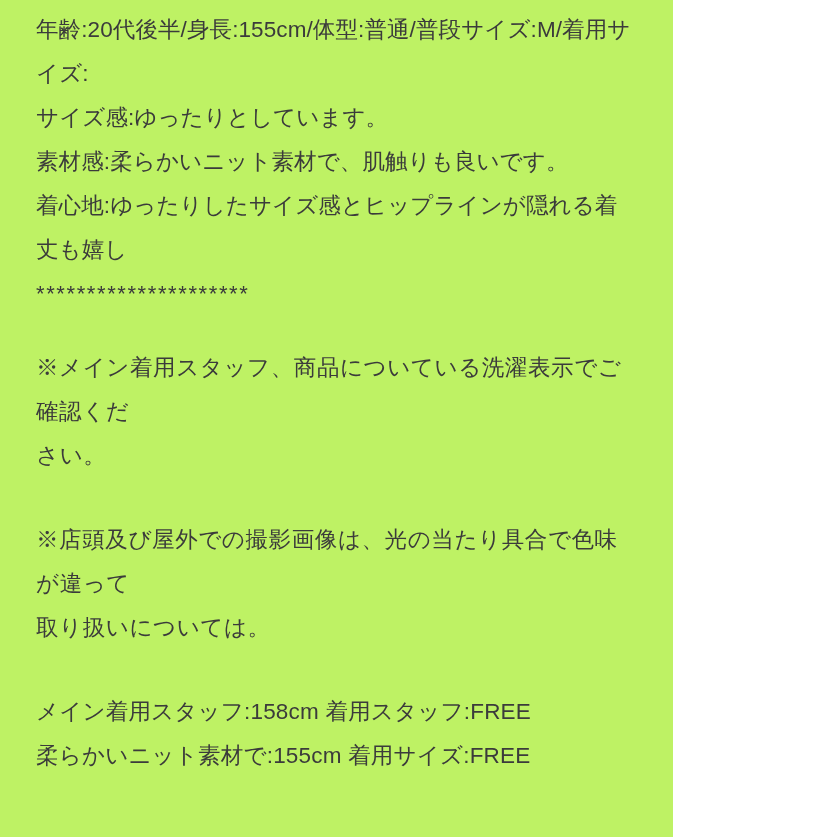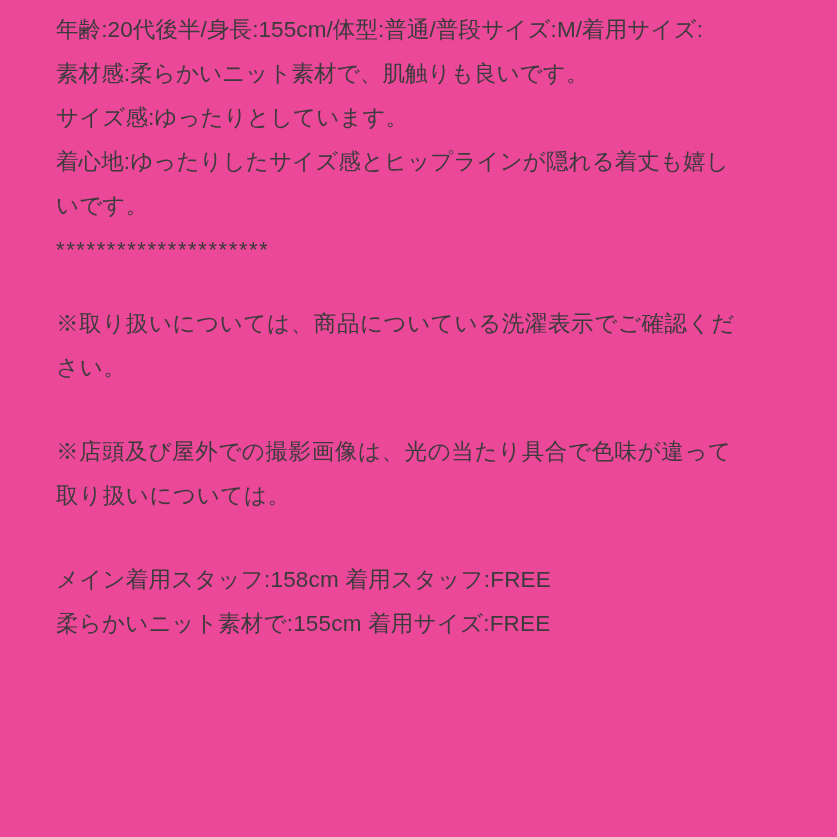--- a/index.html
+++ b/index.html
@@ -8,25 +8,25 @@
   }
   body {
     width: 837px;
     height: 837px;
     background: #ffffff;
     font-family: "Liberation Sans", sans-serif;
     color: #3a3a3a;
     overflow: hidden;
   }
   .page {
-    width: 837px;
+    width: 673px;
     height: 837px;
     box-sizing: border-box;
-    padding: 0 56px;
-    background: #ec4899;
+    padding: 0 36px;
+    background: #bef264;
   }
   .block {
     margin: 0;
   }
   .line {
     font-size: 22.5px;
     line-height: 44px;
     letter-spacing: 0.2px;
     color: #3b3b3b;
     white-space: pre-wrap;
@@ -54,32 +54,31 @@
 </style>
 </head>
 <body>
 
 <div class="page">
 
   <div class="top-pad"></div>
 
   <div class="block spec">
     <div class="line">年齢:20代後半/身長:155cm/体型:普通/普段サイズ:M/着用サイズ:</div>
+    <div class="line">サイズ感:ゆったりとしています。</div>
     <div class="line">素材感:柔らかいニット素材で、肌触りも良いです。</div>
-    <div class="line">サイズ感:ゆったりとしています。</div>
     <div class="line">着心地:ゆったりしたサイズ感とヒップラインが隠れる着丈も嬉し</div>
-    <div class="line">いです。</div>
   </div>
 
   <div class="stars">*********************</div>
 
   <div class="gap-md"></div>
 
   <div class="block note">
-    <div class="line">※取り扱いについては、商品についている洗濯表示でご確認くだ</div>
+    <div class="line">※メイン着用スタッフ、商品についている洗濯表示でご確認くだ</div>
     <div class="line">さい。</div>
   </div>
 
   <div class="gap-lg"></div>
 
   <div class="block note">
     <div class="line">※店頭及び屋外での撮影画像は、光の当たり具合で色味が違って</div>
     <div class="line">取り扱いについては。</div>
   </div>
 

